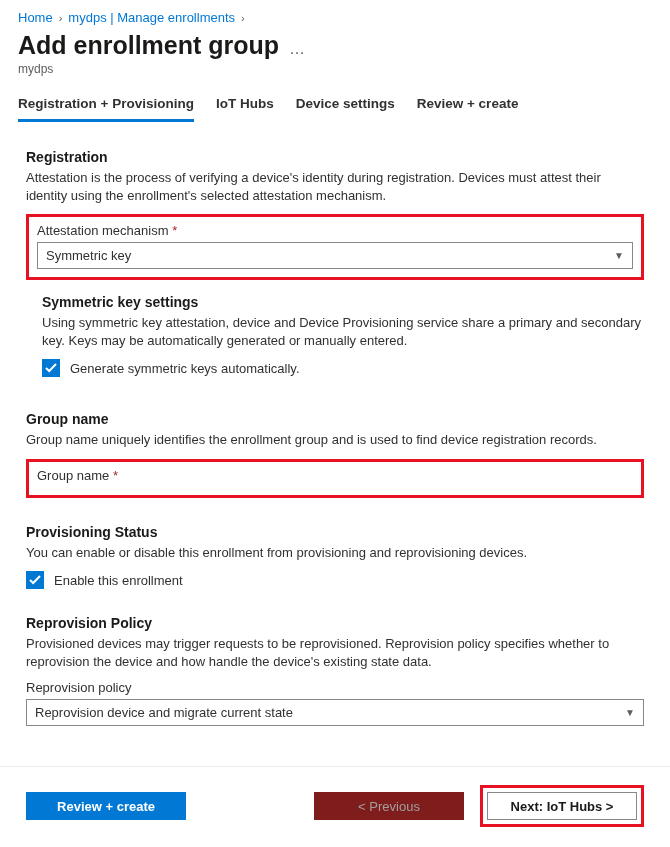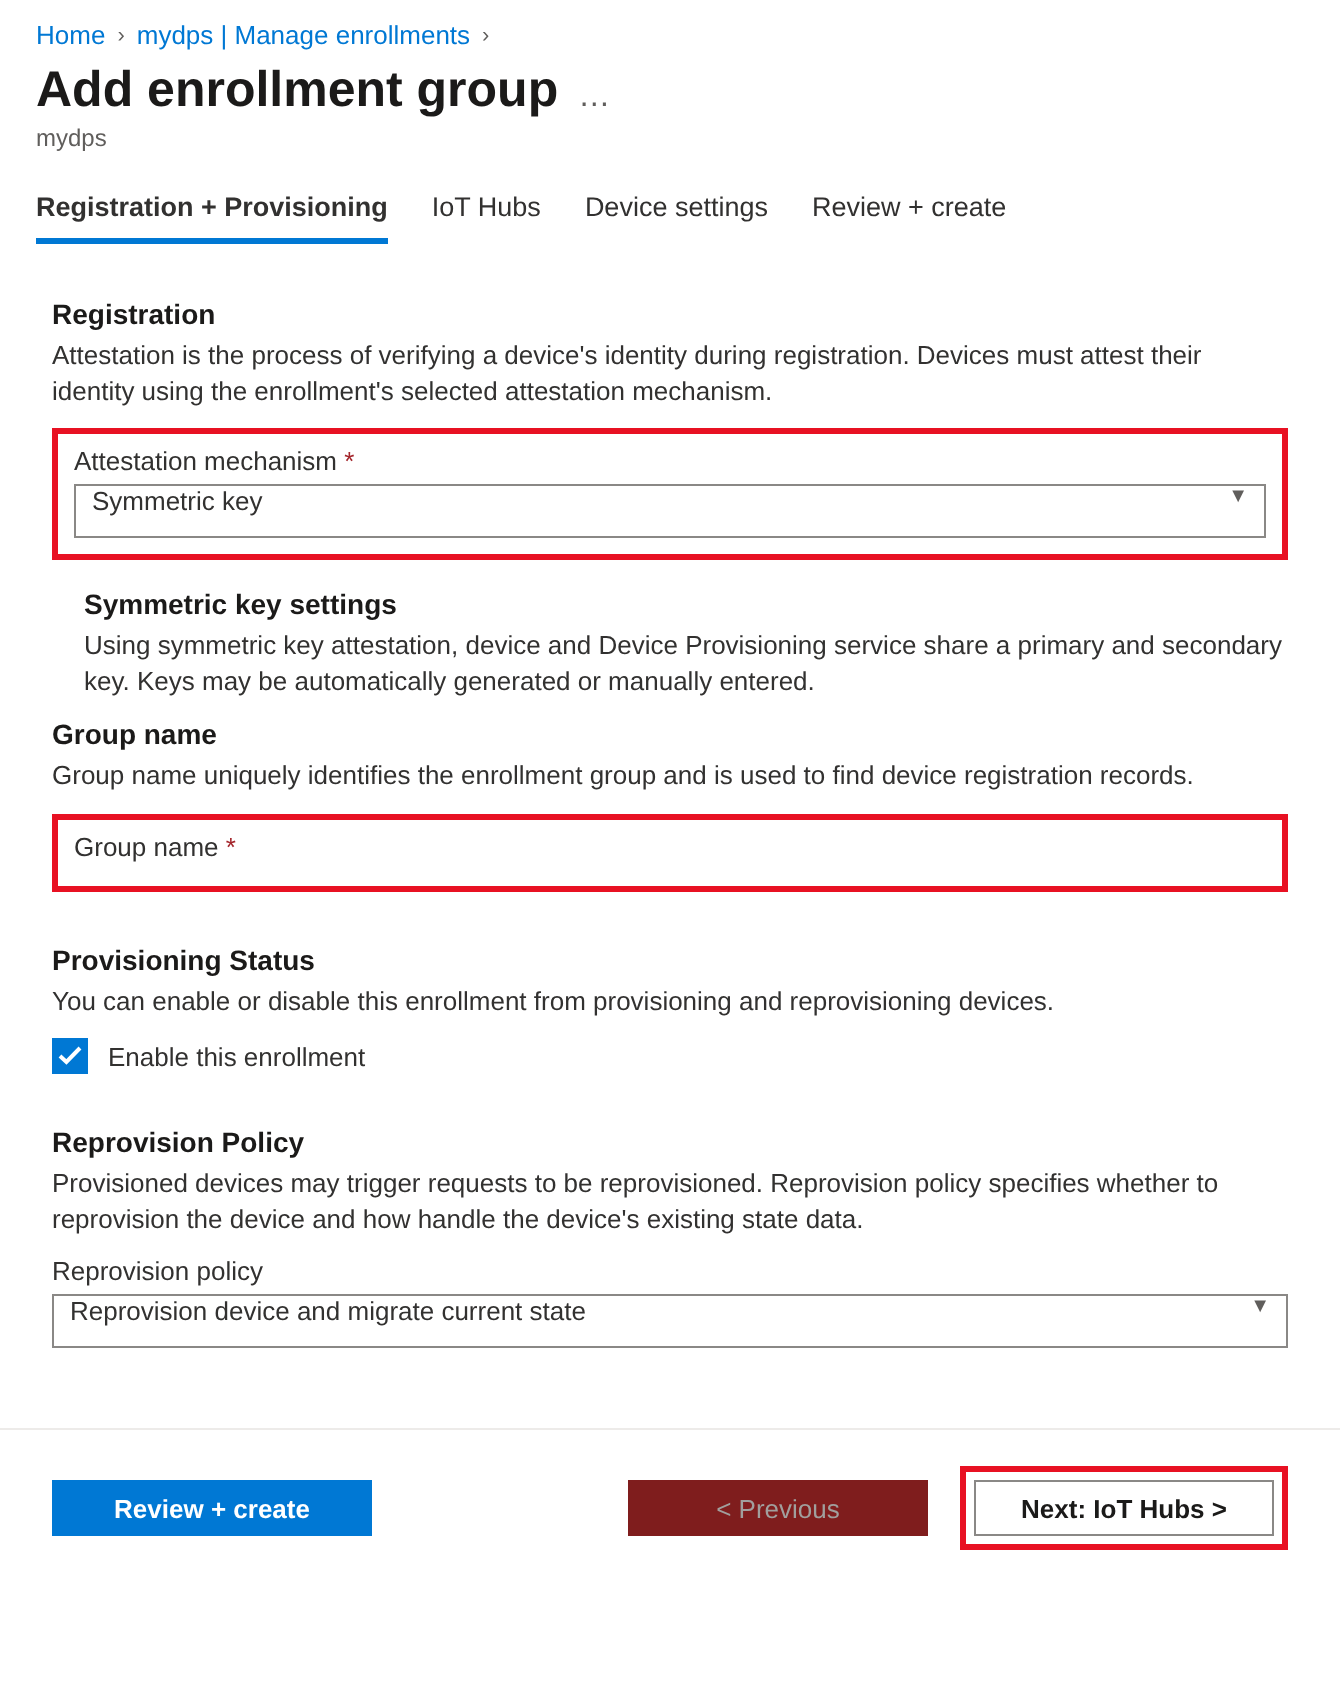--- a/index.html
+++ b/index.html
@@ -45,20 +45,21 @@
     padding: 0 18px;
     border-bottom: 1px solid transparent;
     margin-bottom: 26px;
   }
   .tab {
     padding: 8px 0 8px 0;
     font-size: 13.5px;
     color: #323130;
     cursor: pointer;
     border-bottom: 3px solid transparent;
+    font-weight: bold;
   }
   .tab.active {
     font-weight: 600;
     border-bottom: 3px solid #0078d4;
   }
   .content { padding: 0 26px 0 26px; }
   .section { margin-bottom: 26px; }
   .section-title {
     font-weight: 600;
     font-size: 14px;
@@ -79,35 +80,36 @@
   .req { color: #a4262c; }
   .select-box, .text-input {
     width: 100%;
     height: 27px;
     border: 1px solid #8a8886;
     padding: 0 8px;
     font-size: 13px;
     color: #323130;
     background: #fff;
     display: flex;
+    align-items: center;
   }
   .text-input { outline: none; }
   .select-box .chev-down {
     margin-left: auto;
     font-size: 10px;
     color: #605e5c;
   }
   .highlight-red {
     border: 3px solid #e81123;
     padding: 6px 8px 8px 8px;
     margin-bottom: 14px;
   }
   .subsection {
     margin-left: 16px;
-    margin-bottom: 10px;
+    margin-bottom: 34px;
   }
   .checkbox-row {
     display: flex;
     align-items: center;
     gap: 10px;
     margin-top: 8px;
   }
   .checkbox {
     width: 18px;
     height: 18px;
@@ -197,20 +199,28 @@
     </div>
     <div class="select-box">
       <span>Symmetric key</span>
       <span class="chev-down">▼</span>
     </div>
   </div>
 
   <div class="subsection">
     <div class="section-title">Symmetric key settings</div>
     <div class="section-desc">Using symmetric key attestation, device and Device Provisioning service share a primary and secondary key. Keys may be automatically generated or manually entered.</div>
+    <div class="checkbox-row">
+      <div class="checkbox">
+        <svg width="12" height="12" viewBox="0 0 12 12">
+            <path d="M1 6 L4.2 9 L11 2" stroke="#fff" stroke-width="2" fill="none"></path>
+          </svg>
+      </div>
+      <span>Generate symmetric keys automatically.</span>
+    </div>
   </div>
 
   <div class="section" style="margin-bottom:6px;">
     <div class="section-title">Group name</div>
     <div class="section-desc">Group name uniquely identifies the enrollment group and is used to find device registration records.</div>
   </div>
 
   <div class="highlight-red" style="margin-bottom:26px;">
     <div class="field-label">
       <span>Group name</span> <span class="req">*</span>

